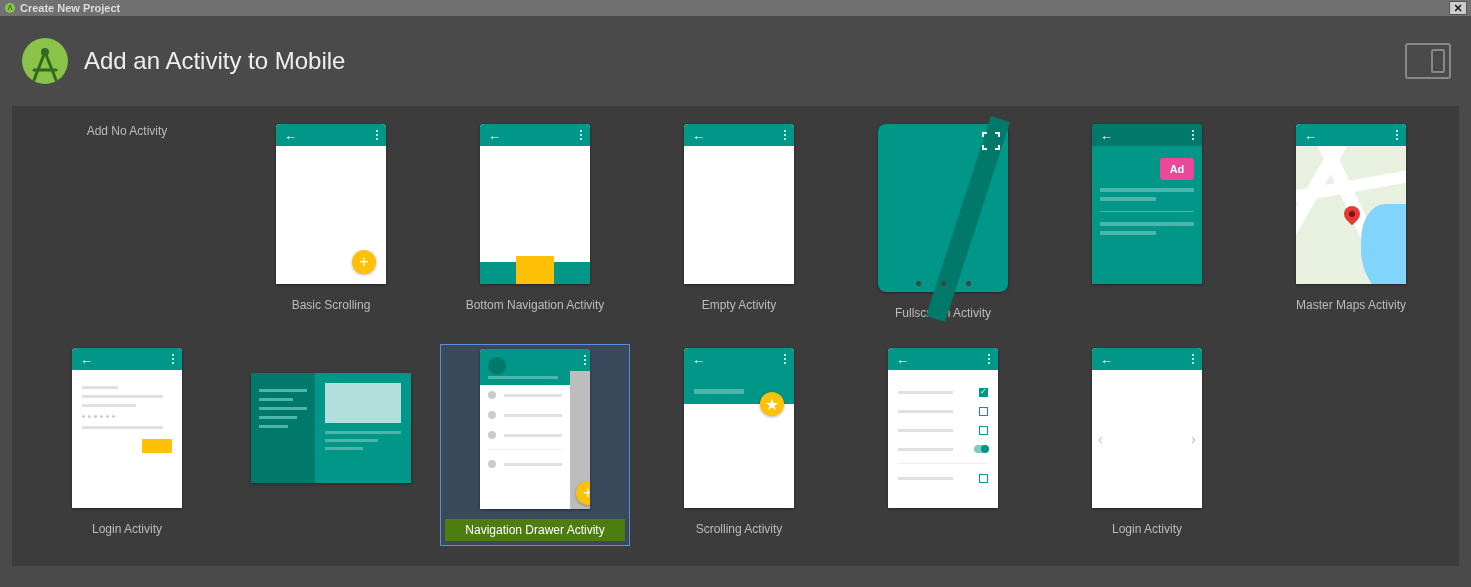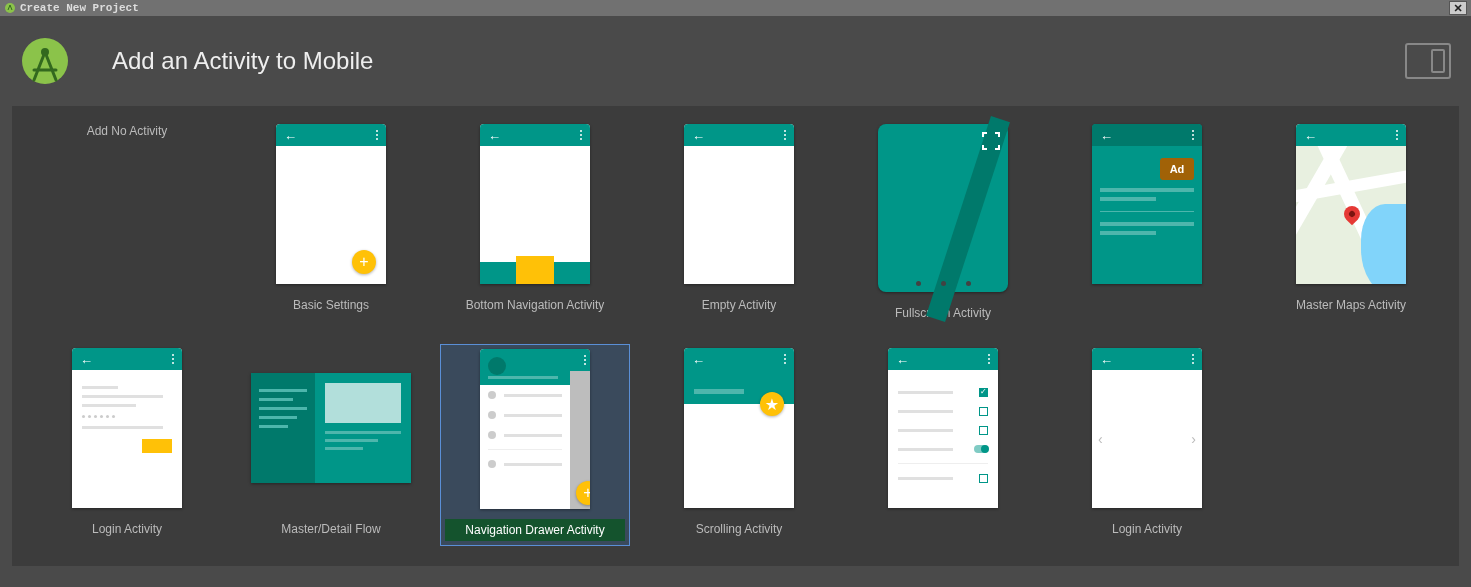--- a/index.html
+++ b/index.html
@@ -12,41 +12,41 @@
     overflow: hidden;
   }
   .title-bar {
     height: 16px;
     background: #717171;
     display: flex;
     align-items: center;
     padding: 0 4px;
     justify-content: space-between;
   }
-  .title-bar-left { display: flex; align-items: center; gap: 4px; font-family: Liberation Mono, monospace; }
+  .title-bar-left { display: flex; align-items: center; gap: 4px; }
   .title-bar-title { font-size: 11px; color: #dddddd; font-weight: bold; }
   .android-mini { width: 12px; height: 12px; }
   .close-btn {
     width: 18px; height: 14px;
     background: #cccccc;
     border: 1px solid #555;
     display: flex; align-items: center; justify-content: center;
     font-size: 11px; font-weight: bold; color: #222;
     cursor: pointer;
   }
 
   .header {
     height: 90px;
     display: flex;
     align-items: center;
     padding: 0 20px;
     justify-content: space-between;
   }
   .header-left { display: flex; align-items: center; gap: 14px; }
-  .header-title { font-size: 24px; color: #eeeeee; margin-left: 28px; }
+  .header-title { font-size: 24px; color: #eeeeee; }
   .android-logo { width: 50px; height: 50px; }
   .device-icon {
     width: 46px; height: 36px;
     border: 2px solid #888;
     border-radius: 3px;
     position: relative;
     display: flex;
     align-items: center;
     justify-content: flex-end;
     padding-right: 4px;
@@ -86,21 +86,21 @@
   }
   .card-label {
     font-size: 12px;
     color: #bbbbbb;
     margin-top: 10px;
     text-align: center;
     padding: 4px 0;
     width: 100%;
   }
   .card.selected .card-label {
-    background: #14532d;
+    background: #4d7c0f;
     color: #ffffff;
   }
 
   .no-activity {
     height: 190px;
     display: flex;
     align-items: flex-start;
     justify-content: center;
     font-size: 12px;
   }
@@ -172,21 +172,21 @@
   }
   .fullscreen-dots {
     position: absolute; bottom: 6px; left: 0; right: 0;
     display: flex; justify-content: center; gap: 20px;
   }
   .fullscreen-dots span { width: 5px; height: 5px; background: #424242; border-radius: 50%; }
 
   
   .ad-content { padding: 6px 8px; color: #fff; }
   .ad-badge {
-    background: #a16207; color: #fff;
+    background: #ec4899; color: #fff;
     width: 34px; height: 22px;
     border-radius: 3px;
     display: flex; align-items: center; justify-content: center;
     font-size: 11px; font-weight: bold;
     margin: 6px 0 8px auto;
   }
   .ad-line { height: 4px; background: #4db6ac; margin: 5px 0; }
   .ad-line.short { width: 60%; }
 
   
@@ -294,21 +294,21 @@
         <div class="appbar">
           <span class="back">←</span>
           <div class="menu">
               <span></span>
               <span></span>
               <span></span>
             </div>
         </div>
         <div class="fab" style="bottom:10px; right:10px;">+</div>
       </div>
-      <div class="card-label">Basic Settings</div>
+      <div class="card-label">Basic Scrolling</div>
     </div>
 
     <div class="card">
       <div class="phone">
         <div class="appbar">
           <span class="back">←</span>
           <div class="menu">
               <span></span>
               <span></span>
               <span></span>
@@ -432,21 +432,20 @@
             <div class="md-left-line" style="width:60%"></div>
           </div>
           <div class="md-right">
             <div class="md-right-box"></div>
             <div class="md-right-line"></div>
             <div class="md-right-line" style="width:70%"></div>
             <div class="md-right-line" style="width:50%"></div>
           </div>
         </div>
       </div>
-      <div class="card-label">Master/Detail Flow</div>
     </div>
 
     <div class="card selected">
       <div class="drawer-phone">
         <div class="drawer-left">
           <div class="drawer-header">
             <div class="drawer-avatar"></div>
             <div class="drawer-header-line"></div>
           </div>
           <div class="drawer-item">

